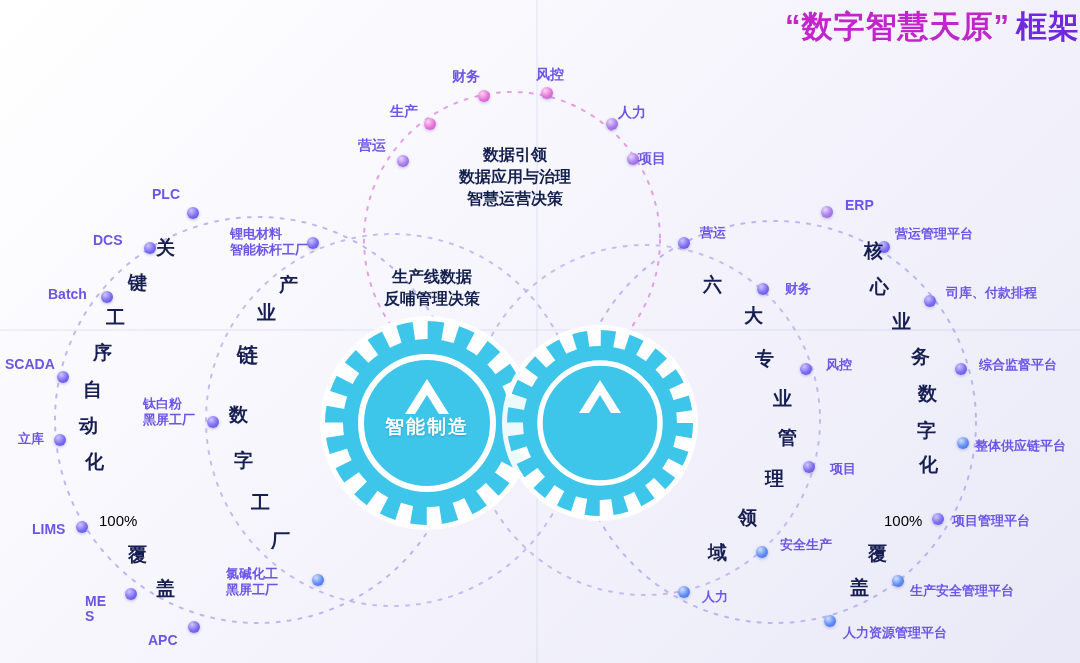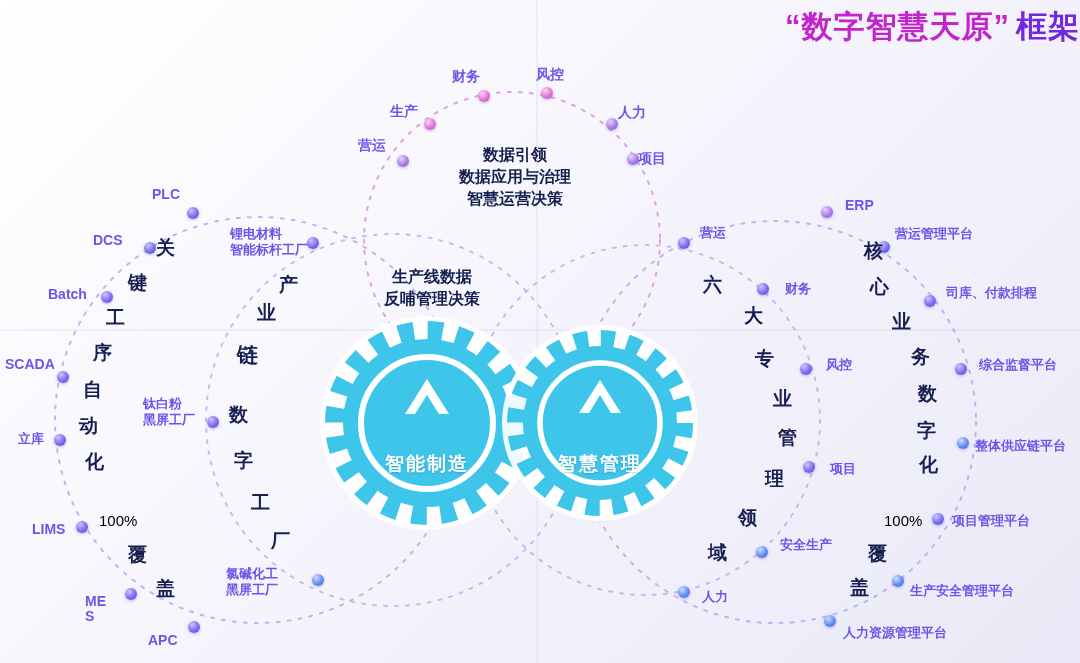--- a/index.html
+++ b/index.html
@@ -26,21 +26,21 @@
   .lbl.stack{width:30px;white-space:normal;word-break:break-all;line-height:15px;}
   .vchar{position:absolute;color:#171f52;font-weight:bold;font-size:19px;z-index:3;}
   .vchar.lg{font-size:21px;}
   .pct{position:absolute;color:#000;font-weight:normal;font-size:15px;z-index:3;}
   .summary{position:absolute;left:405px;top:144px;width:220px;text-align:center;
     color:#13204e;font-weight:bold;font-size:16px;line-height:22px;z-index:3;}
   .caption{position:absolute;width:190px;text-align:center;color:#13204e;
     font-weight:bold;font-size:16px;line-height:22px;z-index:3;}
   .gear-label{position:absolute;width:150px;text-align:center;color:#fff;
     font-weight:bold;font-size:19px;letter-spacing:2px;z-index:4;
-    text-shadow:0 1px 2px rgba(0,90,130,.3);margin-top:37px;}
+    text-shadow:0 1px 2px rgba(0,90,130,.3);}
   .line{display:block;}
 </style>
 </head>
 <body>
 
 <div class="canvas">
 
   <svg class="bg-svg" width="1080" height="663">
     <line x1="0" y1="330" x2="1080" y2="330" stroke="rgba(140,150,210,0.22)" stroke-width="1"></line>
     <line x1="537" y1="0" x2="537" y2="663" stroke="rgba(140,150,210,0.18)" stroke-width="1"></line>
@@ -147,21 +147,20 @@
 
   <svg class="gear-svg" style="left:497px;top:320px" width="206" height="206" viewBox="-103 -103 206 206">
     <circle r="84" fill="none" stroke="rgba(255,255,255,0.9)" stroke-width="28"></circle>
     <circle r="84" fill="none" stroke="#3ec5ea" stroke-width="18" stroke-dasharray="13.8 12.6"></circle>
     <circle r="77" fill="#3ec5ea"></circle>
     <circle r="60" fill="none" stroke="#ffffff" stroke-width="5.5"></circle>
     <g transform="translate(0,-24)">
       <path d="M0,-19 L21,14 L11,14 L0,-4 L-11,14 L-21,14 Z" fill="#ffffff"></path>
     </g>
   </svg>
-  <div class="gear-label" style="left:525px;top:414px">智慧管理</div>
 
   <div>
     <span class="dot purple" style="left:678px;top:237px"></span>
     <span class="lbl" style="left:700px;top:224px">营运</span>
     <span class="dot purple" style="left:757px;top:283px"></span>
     <span class="lbl" style="left:785px;top:280px">财务</span>
     <span class="dot purple" style="left:800px;top:363px"></span>
     <span class="lbl" style="left:826px;top:356px">风控</span>
     <span class="dot purple" style="left:803px;top:461px"></span>
     <span class="lbl" style="left:830px;top:460px">项目</span>

